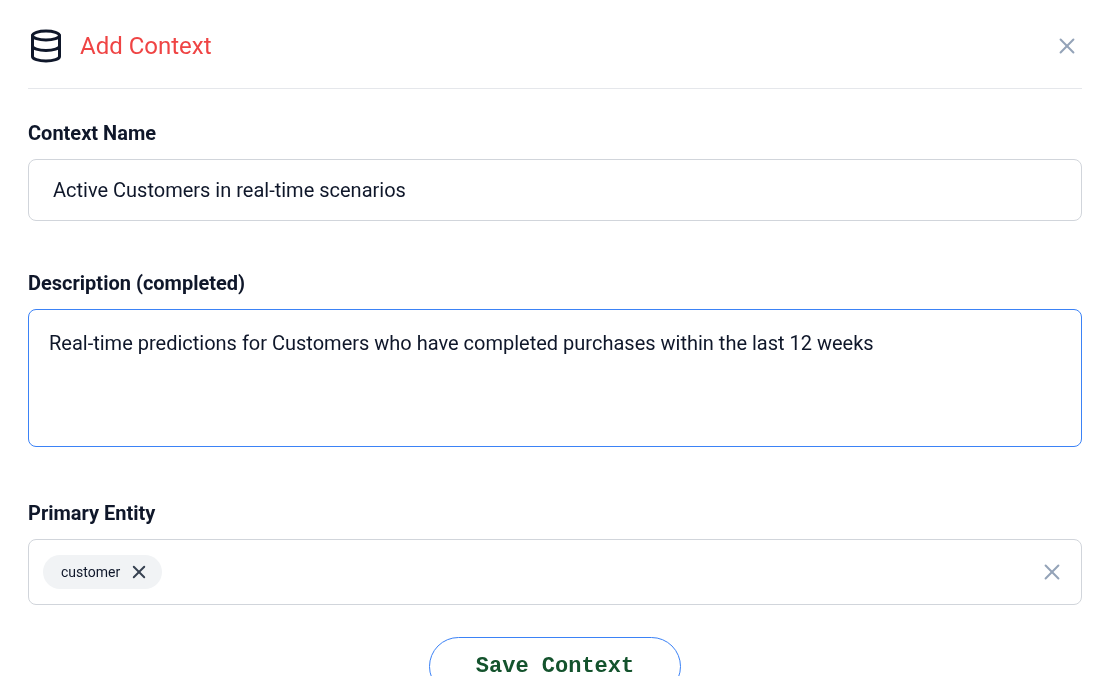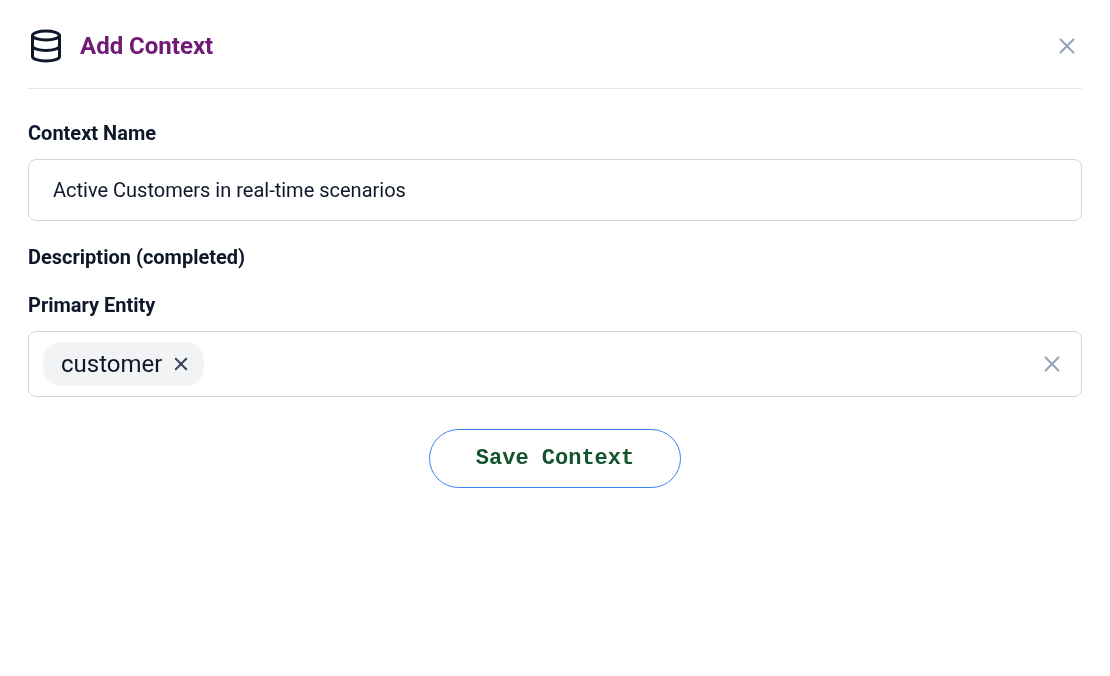--- a/index.html
+++ b/index.html
@@ -30,35 +30,35 @@
       align-items: center;
       gap: 16px;
     }
     .db-icon svg {
       width: 36px;
       height: 36px;
       display: block;
     }
     .title {
       font-size: 24px;
-      font-weight: 700;
-      color: #701a75;
+      font-weight: 400;
+      color: #ef4444;
     }
     .close {
       cursor: pointer;
       color: #94a3b8;
       padding: 4px;
     }
     .close svg {
       width: 22px;
       height: 22px;
       display: block;
     }
     .field {
-      margin-bottom: 24px;
+      margin-bottom: 50px;
     }
     .label {
       font-size: 20px;
       font-weight: 700;
       color: #0f172a;
       margin-bottom: 14px;
       display: block;
     }
     .text-input {
       width: 100%;
@@ -94,21 +94,21 @@
       gap: 8px;
       min-height: 66px;
     }
     .chip {
       display: inline-flex;
       align-items: center;
       gap: 10px;
       background: #f1f3f5;
       border-radius: 18px;
       padding: 8px 14px 8px 18px;
-      font-size: 24px;
+      font-size: 14px;
       color: #0f172a;
     }
     .chip-remove {
       cursor: pointer;
       color: #374151;
       display: flex;
       align-items: center;
     }
     .chip-remove svg {
       width: 18px;
@@ -166,20 +166,21 @@
     </span>
   </div>
 
   <div class="field">
     <label class="label">Context Name</label>
     <input class="text-input" type="text" value="Active Customers in real-time scenarios" style="">
   </div>
 
   <div class="field">
     <label class="label">Description (completed)</label>
+    <textarea class="textarea" style="">Real-time predictions for Customers who have completed purchases within the last 12 weeks</textarea>
   </div>
 
   <div class="field" style="margin-bottom:12px;">
     <label class="label">Primary Entity</label>
     <div class="entity-box">
       <span class="chip">
         <span>customer</span>
         <span class="chip-remove">
           <svg viewBox="0 0 24 24" fill="none" stroke="currentColor" stroke-width="2.5" stroke-linecap="round">
             <line x1="5" y1="5" x2="19" y2="19"></line>

